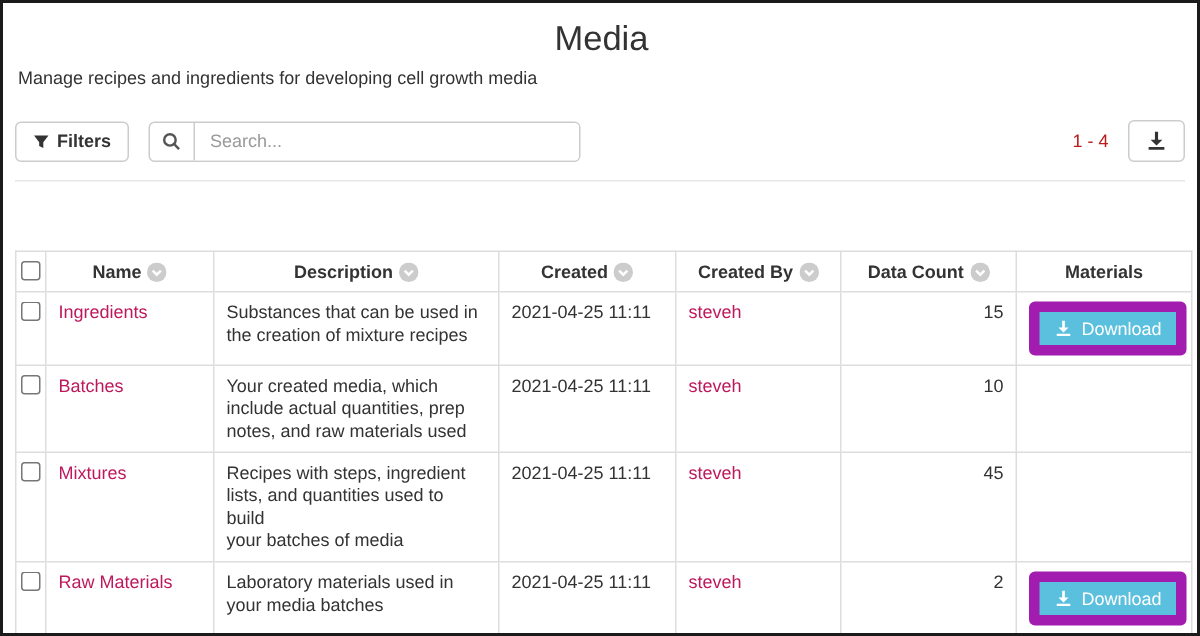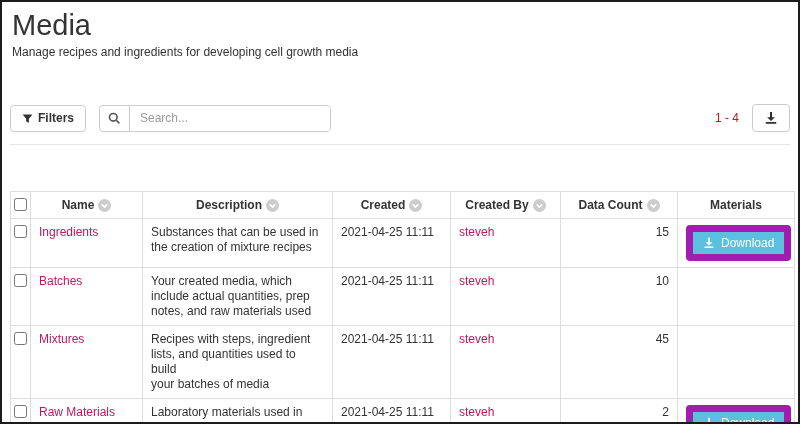--- a/index.html
+++ b/index.html
@@ -7,36 +7,36 @@
   body {
     width: 800px; height: 424px;
     border: 2px solid #1b1b1b;
     background: #fff;
     font-family: "Liberation Sans", sans-serif;
     color: #333;
     overflow: hidden;
   }
   .page { padding: 8px 8px 0 8px; }
   .page-title {
-    font-size: 29px; font-weight: normal;
-    margin: 2px 0 0 2px; color: #333; line-height: 26px;
+    font-size: 23px; font-weight: normal;
+    margin: 2px 0 0 2px; color: #333; line-height: 26px; text-align: center;
   }
   .page-subtitle { font-size: 12px; margin: 7px 0 0 2px; color: #333; }
 
-  .toolbar { display: flex; align-items: center; margin-top: 45px; height: 28px; }
+  .toolbar { display: flex; align-items: center; margin-top: 21px; height: 28px; }
   .btn {
     background: #fff; border: 1px solid #ccc; border-radius: 4px;
     font-family: inherit; color: #333; cursor: pointer;
   }
   .filters-btn {
     display: inline-flex; align-items: center; gap: 5px;
     height: 27px; padding: 0 11px; font-size: 12px; font-weight: bold;
   }
   .search-group {
-    display: flex; align-items: stretch; height: 27px; width: 232px;
+    display: flex; align-items: stretch; height: 27px; width: 288px;
     margin-left: 13px; border: 1px solid #ccc; border-radius: 4px;
     overflow: hidden; background: #fff;
   }
   .search-addon {
     width: 30px; display: flex; align-items: center; justify-content: center;
     border-right: 1px solid #ccc;
   }
   .search-input {
     flex: 1; border: none; outline: none; padding: 0 10px;
     font-size: 12px; font-family: inherit; color: #333;

